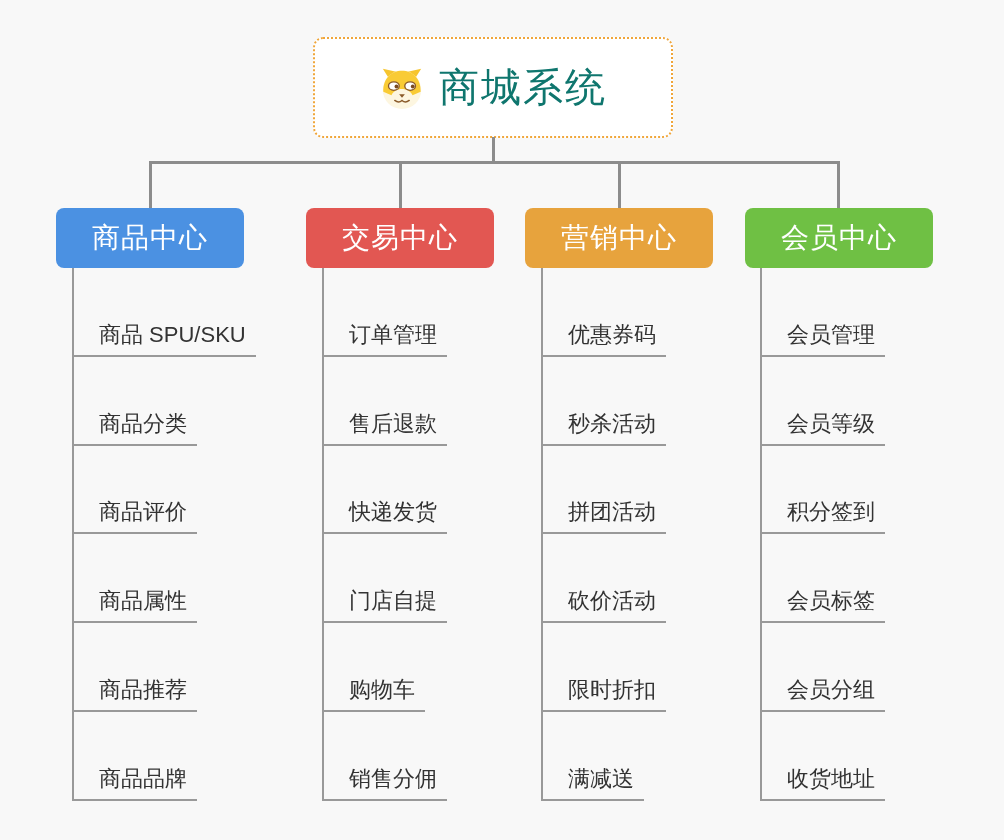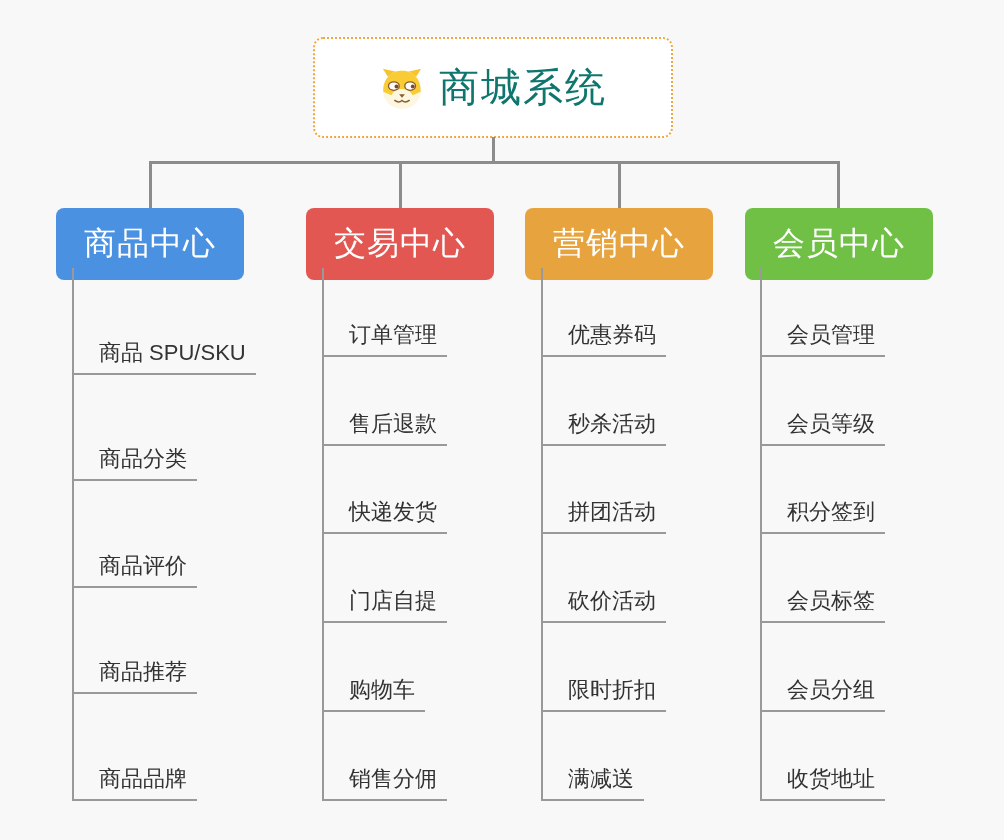--- a/index.html
+++ b/index.html
@@ -33,23 +33,23 @@
   .conn{position:absolute;background:#8c8c8c;}
   .conn-stub{left:492px;top:137px;width:3px;height:24px;}
   .conn-rail{left:149px;top:161px;width:691px;height:3px;}
   .conn-drop{top:161px;width:3px;height:47px;}
   .drop-1{left:149px;}
   .drop-2{left:399px;}
   .drop-3{left:618px;}
   .drop-4{left:837px;}
   
   .branch-header{
-    position:absolute;top:208px;width:188px;height:72px;
+    position:absolute;top:208px;width:188px;height:60px;
     border-radius:8px;
-    color:#ffffff;font-size:32px;
+    color:#ffffff;font-size:28px;
     display:flex;align-items:center;justify-content:center;
     letter-spacing:1px;
     box-sizing:border-box;
   }
   .bh-1{left:56px;}
   .bh-2{left:306px;}
   .bh-3{left:525px;}
   .bh-4{left:745px;}
   
   .branch-col{
@@ -115,20 +115,23 @@
     <div class="leaf-row">
         <span class="leaf-item">商品 SPU/SKU</span>
       </div>
     <div class="leaf-row">
         <span class="leaf-item">商品分类</span>
       </div>
     <div class="leaf-row">
         <span class="leaf-item">商品评价</span>
       </div>
     <div class="leaf-row">
+        <span class="leaf-item">商品属性</span>
+      </div>
+    <div class="leaf-row">
         <span class="leaf-item">商品推荐</span>
       </div>
     <div class="leaf-row">
         <span class="leaf-item">商品品牌</span>
       </div>
   </div>
 
   <div class="branch-col col-2">
     <div class="leaf-row">
         <span class="leaf-item">订单管理</span>

